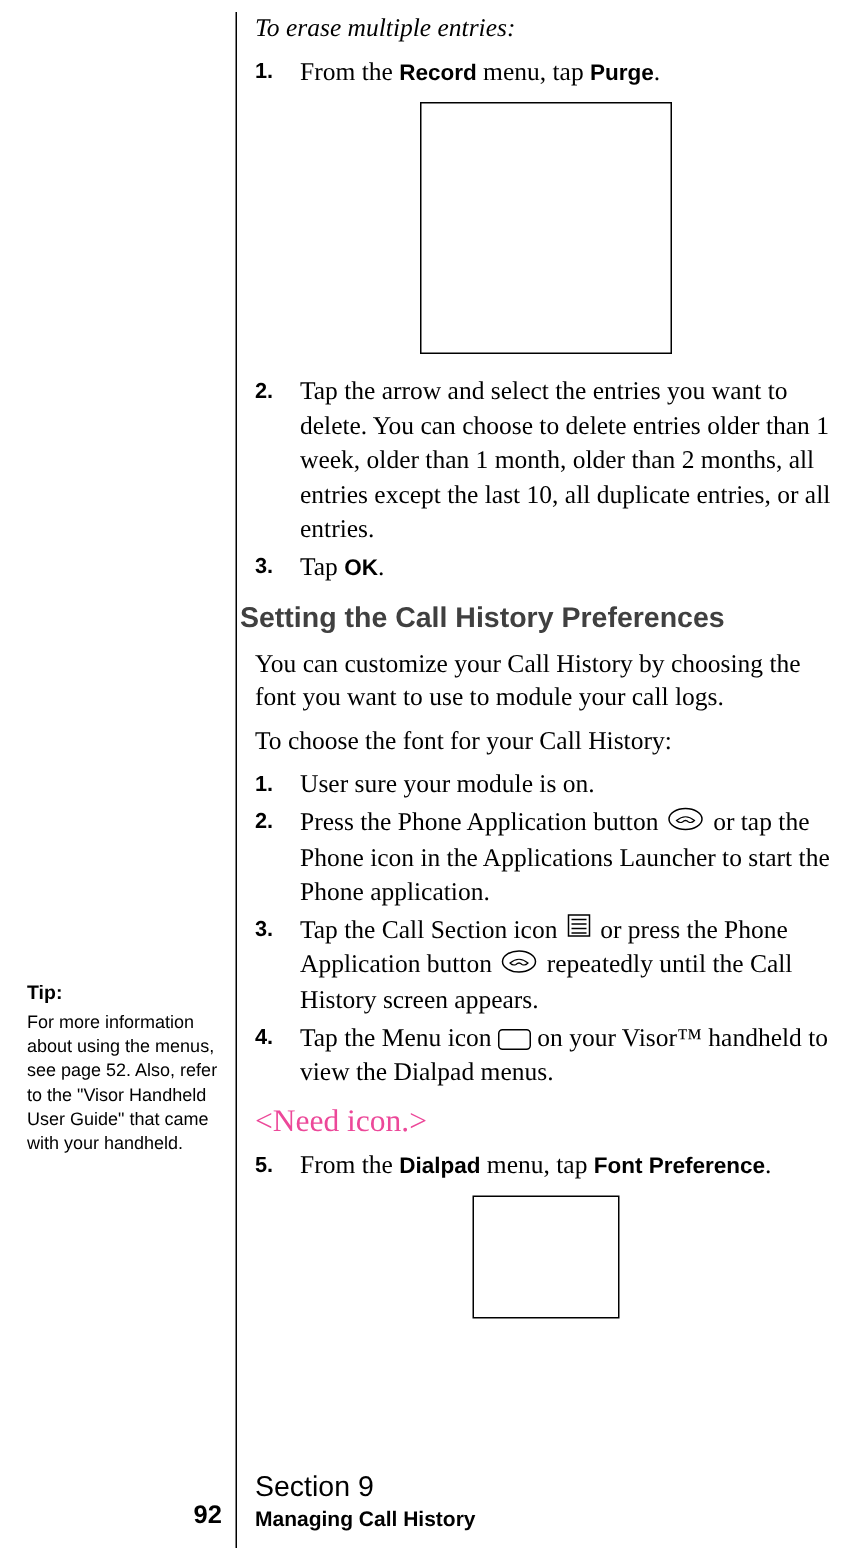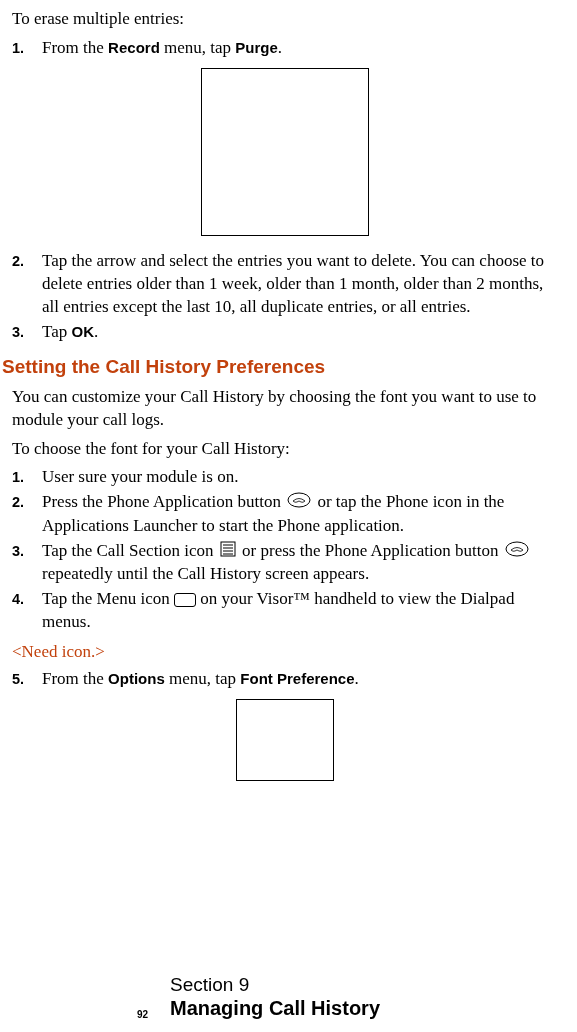--- a/index.html
+++ b/index.html
@@ -87,83 +87,90 @@
     .placeholder-small {
       width: 98px;
       height: 82px;
       border: 1px solid #000;
       margin: 8px auto 18px auto;
     }
     .section-heading {
       font-family: Arial, Helvetica, sans-serif;
       font-weight: bold;
       font-size: 19px;
-      color: #c2410c;
+      color: #404040;
       margin-top: 12px;
       margin-bottom: 8px;
       margin-left: -10px;
     }
     .icon-box {
       display: inline-block;
       vertical-align: middle;
       margin: 0 2px;
     }
     .icon-rect {
       width: 22px;
       height: 14px;
       border: 1px solid #000;
       border-radius: 3px;
       display: inline-block;
       vertical-align: middle;
     }
     .editorial {
-      color: #c2410c;
-      font-size: 17px;
+      color: #ec4899;
+      font-size: 21px;
       margin: 8px 0 6px 0;
     }
     .footer {
       position: absolute;
       bottom: 12px;
       left: 0;
       width: 100%;
       display: flex;
       align-items: flex-end;
     }
     .page-num-cell {
       width: 158px;
       text-align: right;
       padding-right: 10px;
       font-family: Arial, Helvetica, sans-serif;
       font-weight: bold;
-      font-size: 10px;
+      font-size: 17px;
     }
     .footer-main {
       padding-left: 12px;
     }
     .footer-section {
       font-family: Arial, Helvetica, sans-serif;
       font-size: 19px;
       line-height: 1.25;
     }
     .footer-title {
       font-family: Arial, Helvetica, sans-serif;
       font-weight: bold;
-      font-size: 20px;
+      font-size: 14px;
     }
     .inline-indent {
       padding-left: 0;
+      font-style: italic;
     }
     .after-heading-block {
       padding-left: 0;
     }
   </style>
 </head>
 <body>
 
 <div class="page">
+  <div class="margin-col">
+    <div class="tip-block">
+      <div class="tip-heading">Tip:</div>
+      <div class="tip-body">For more information about using the menus, see page 52. Also, refer to the "Visor Handheld User Guide" that came with your handheld.</div>
+    </div>
+  </div>
 
   <div class="main-col">
     <div class="body-text inline-indent">To erase multiple entries:</div>
 
     <div class="ol">
       <div class="li">
         <div class="li-num">1.</div>
         <div class="li-body">
           <span>From the </span><span class="bold-sans">Record</span><span> menu, tap </span><span class="bold-sans">Purge</span><span>.</span>
         </div>
@@ -227,21 +234,21 @@
           </div>
         </div>
       </div>
 
       <div class="editorial">&lt;Need icon.&gt;</div>
 
       <div class="ol">
         <div class="li">
           <div class="li-num">5.</div>
           <div class="li-body">
-            <span>From the </span><span class="bold-sans">Options</span><span> menu, tap </span><span class="bold-sans">Font Preference</span><span>.</span>
+            <span>From the </span><span class="bold-sans">Dialpad</span><span> menu, tap </span><span class="bold-sans">Font Preference</span><span>.</span>
           </div>
         </div>
       </div>
 
       <div class="placeholder-small"></div>
 
     </div>
   </div>
 </div>
 

